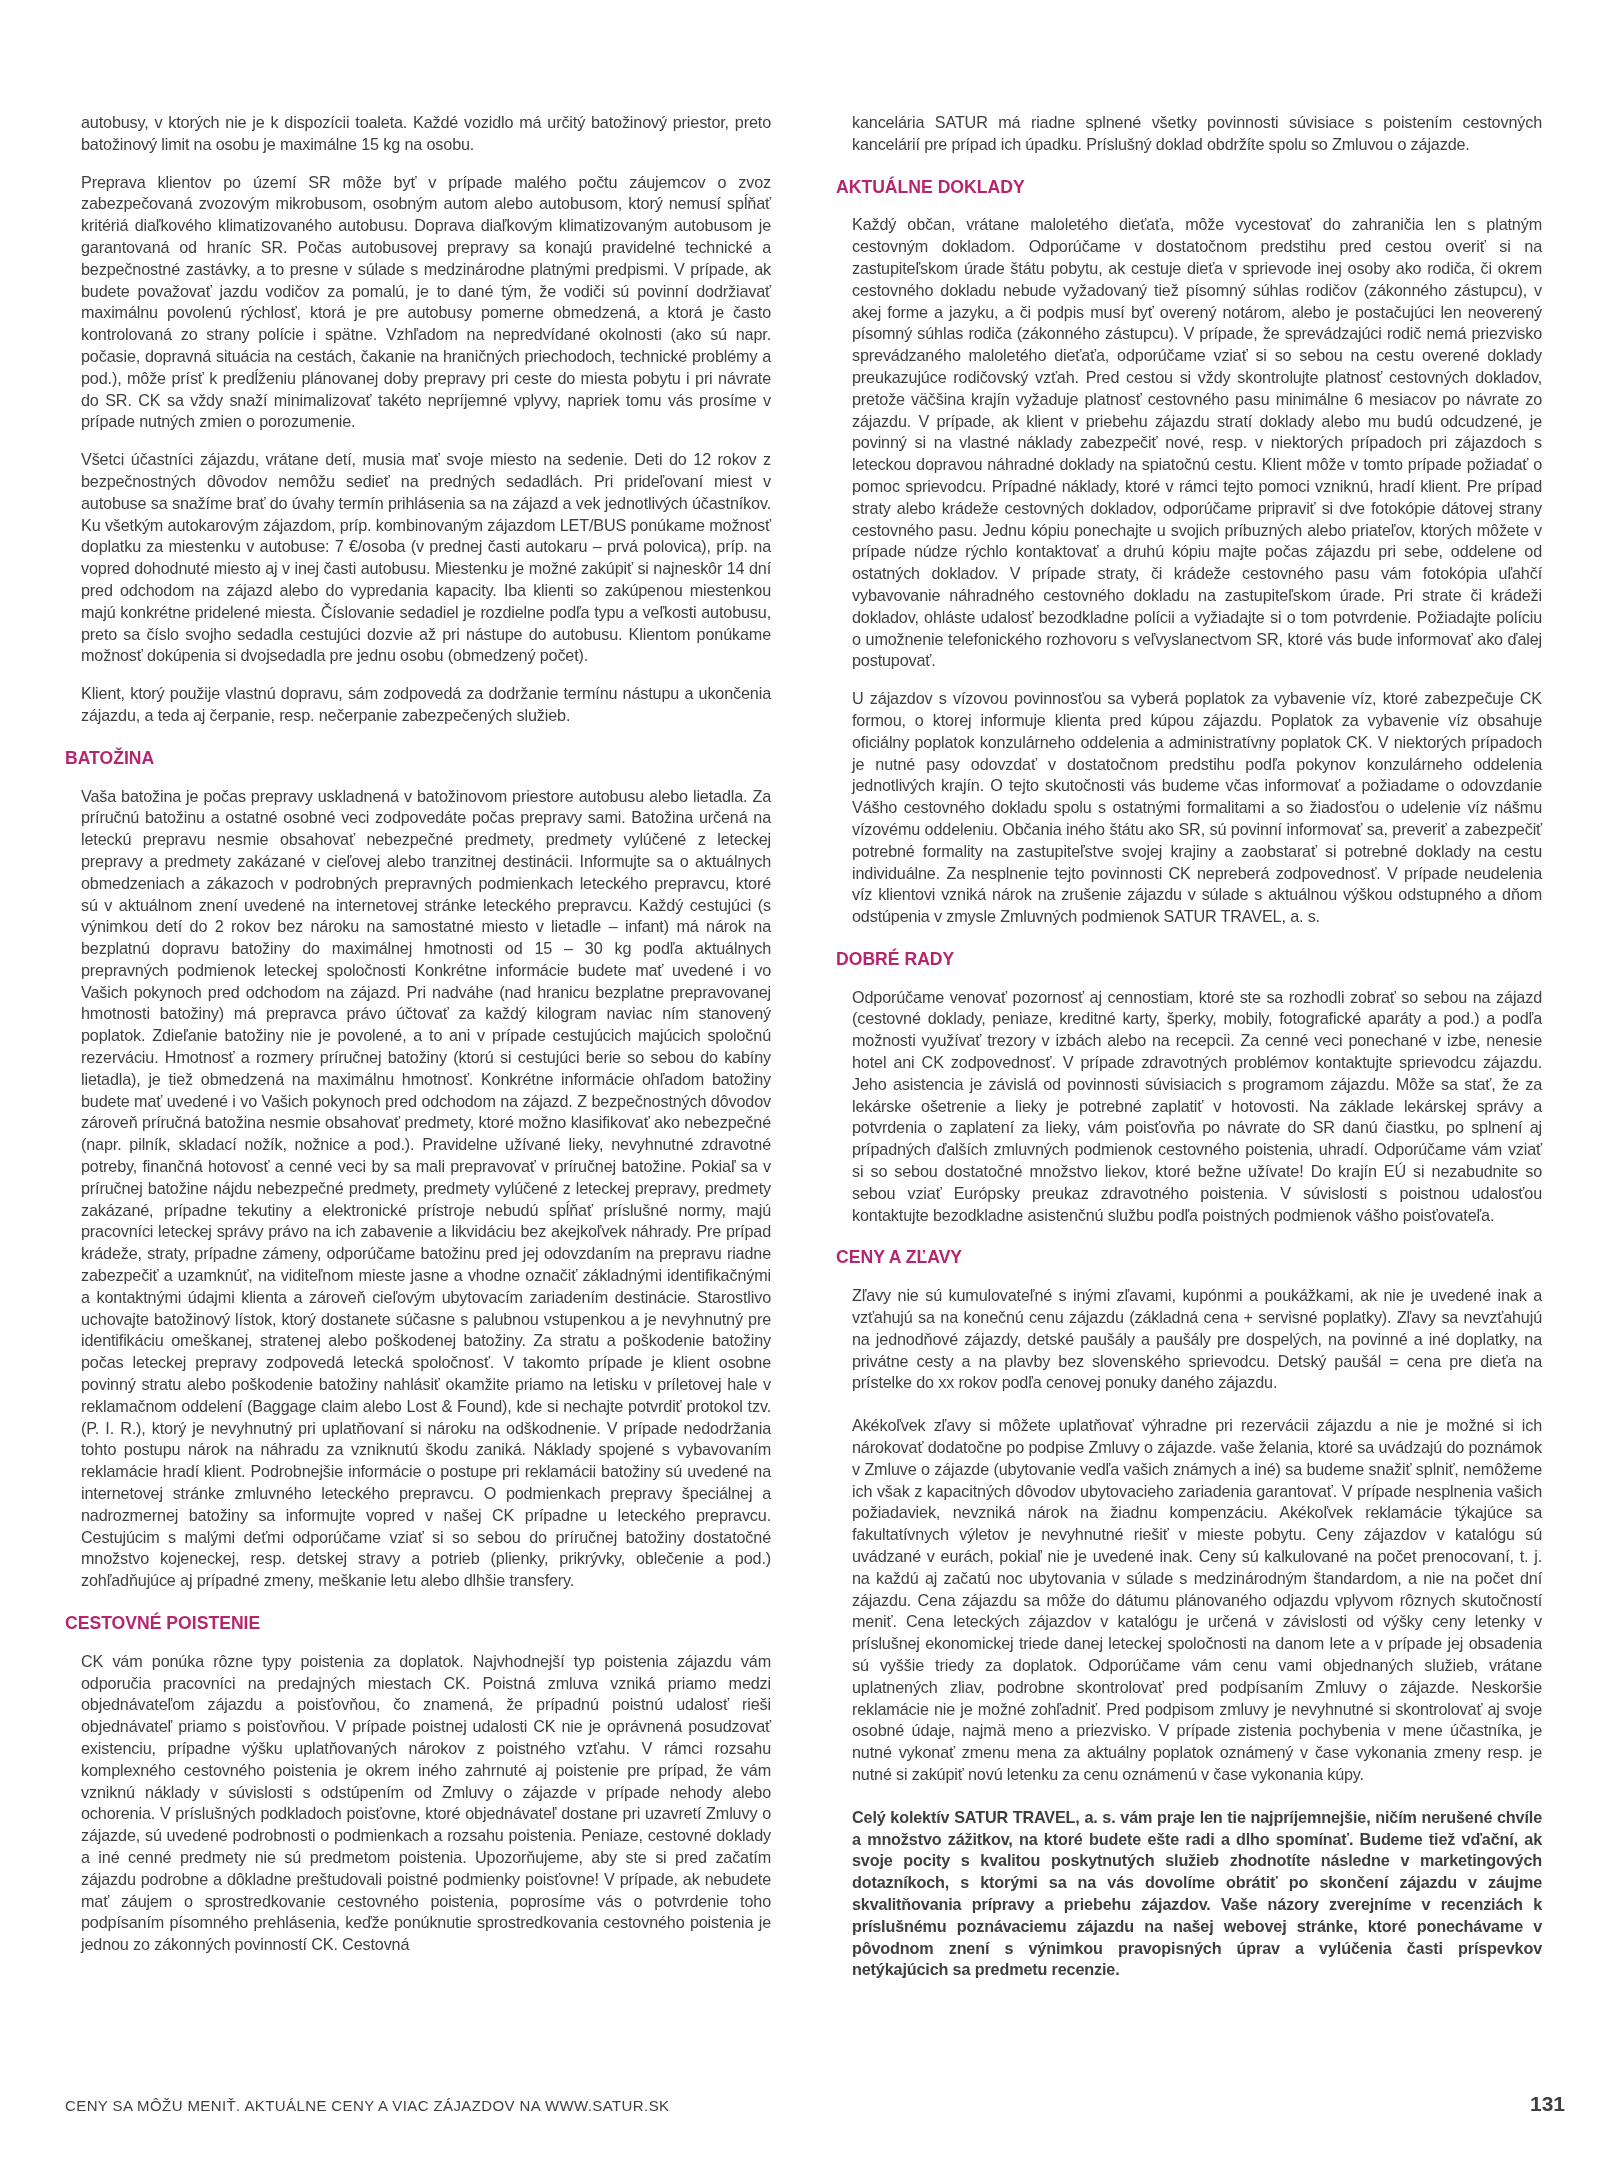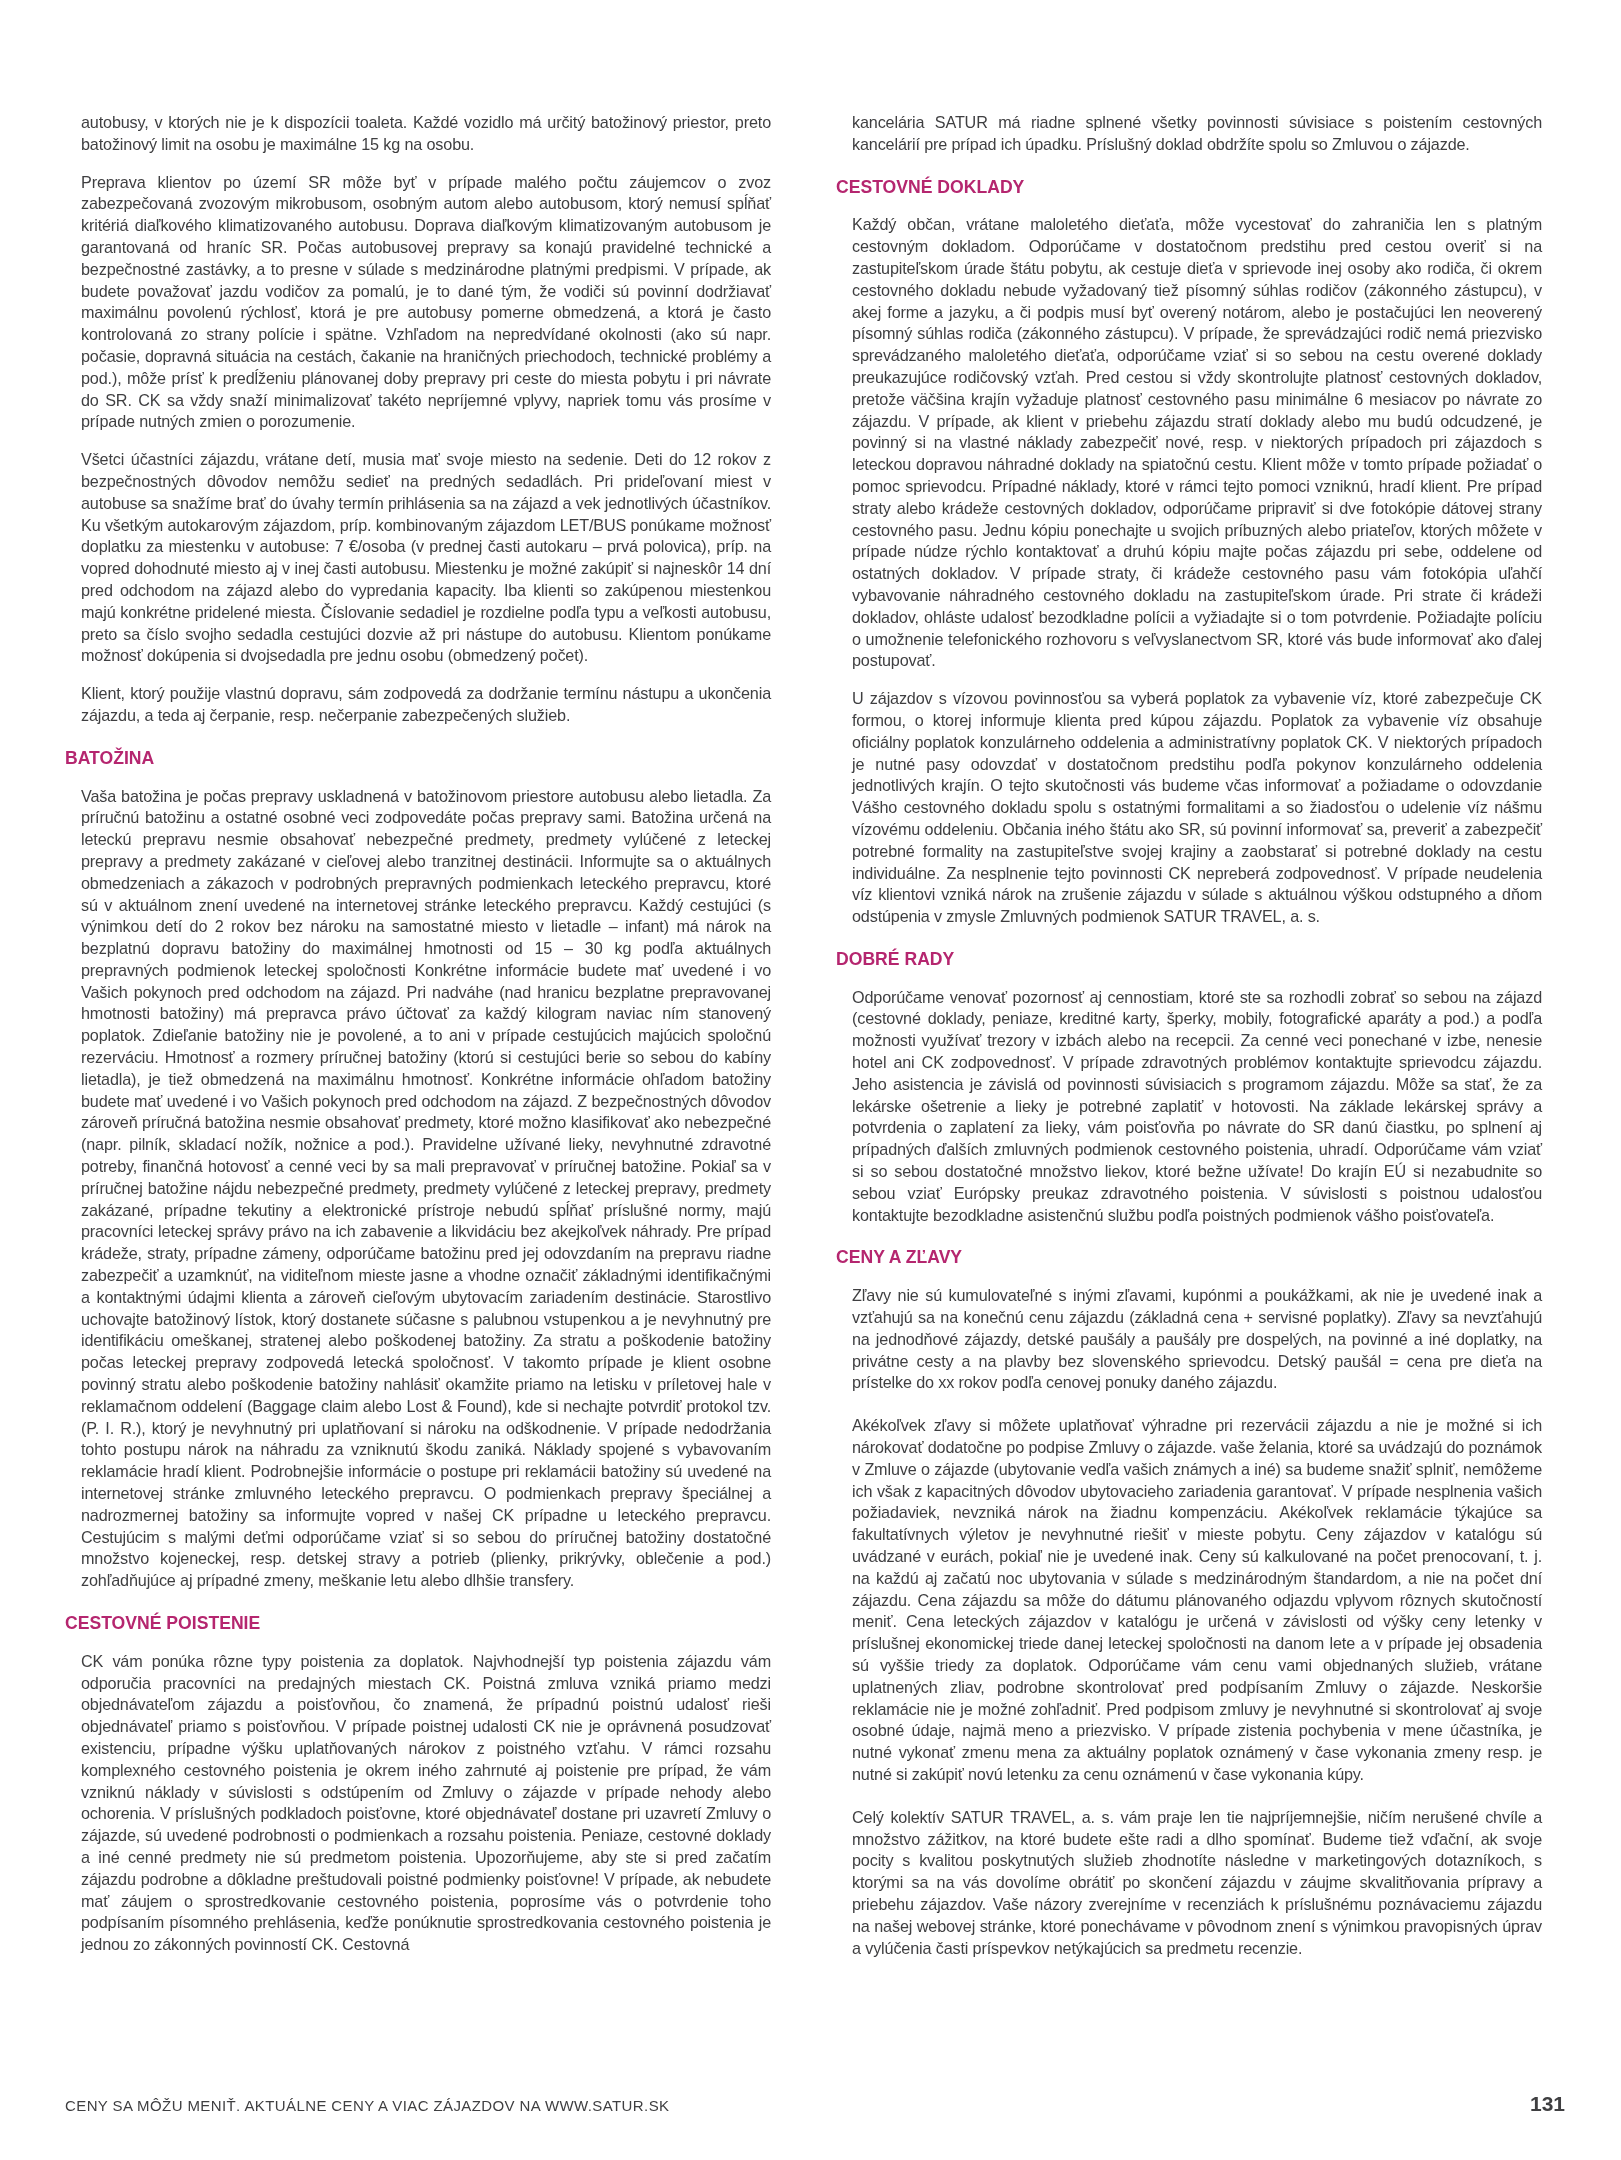--- a/index.html
+++ b/index.html
@@ -30,21 +30,21 @@
   .col h2{
     font-size:17.6px;
     line-height:21.8px;
     margin:21px 0 1px 0;
     color:var(--heading);
     font-weight:bold;
     letter-spacing:0;
     text-align:left;
   }
   .gap-before{margin-top:21px !important;}
-  .bold p{font-weight:normal;}
+  .bold p{font-weight:bold;}
   .page-footer{
     position:absolute;
     left:65px;
     top:2097px;
     font-size:15px;
     letter-spacing:0.4px;
     color:var(--body);
     white-space:nowrap;
   }
   .page-number{
@@ -76,21 +76,21 @@
     <h2>CESTOVNÉ POISTENIE</h2>
     <p>CK vám ponúka rôzne typy poistenia za doplatok. Najvhodnejší typ poistenia zájazdu vám odporučia pracovníci na predajných miestach CK. Poistná zmluva vzniká priamo medzi objednávateľom zájazdu a poisťovňou, čo znamená, že prípadnú poistnú udalosť rieši objednávateľ priamo s poisťovňou. V prípade poistnej udalosti CK nie je oprávnená posudzovať existenciu, prípadne výšku uplatňovaných nárokov z poistného vzťahu. V rámci rozsahu komplexného cestovného poistenia je okrem iného zahrnuté aj poistenie pre prípad, že vám vzniknú náklady v súvislosti s odstúpením od Zmluvy o zájazde v prípade nehody alebo ochorenia. V príslušných podkladoch poisťovne, ktoré objednávateľ dostane pri uzavretí Zmluvy o zájazde, sú uvedené podrobnosti o podmienkach a rozsahu poistenia. Peniaze, cestovné doklady a iné cenné predmety nie sú predmetom poistenia. Upozorňujeme, aby ste si pred začatím zájazdu podrobne a dôkladne preštudovali poistné podmienky poisťovne! V prípade, ak nebudete mať záujem o sprostredkovanie cestovného poistenia, poprosíme vás o potvrdenie toho podpísaním písomného prehlásenia, keďže ponúknutie sprostredkovania cestovného poistenia je jednou zo zákonných povinností CK. Cestovná</p>
   </section>
 </div>
 
 <div class="col col-right">
   <section>
     <p>kancelária SATUR má riadne splnené všetky povinnosti súvisiace s poistením cestovných kancelárií pre prípad ich úpadku. Príslušný doklad obdržíte spolu so Zmluvou o zájazde.</p>
   </section>
   <section>
-    <h2>CESTOVNÉ DOKLADY</h2>
+    <h2>AKTUÁLNE DOKLADY</h2>
     <p>Každý občan, vrátane maloletého dieťaťa, môže vycestovať do zahraničia len s platným cestovným dokladom. Odporúčame v dostatočnom predstihu pred cestou overiť si na zastupiteľskom úrade štátu pobytu, ak cestuje dieťa v sprievode inej osoby ako rodiča, či okrem cestovného dokladu nebude vyžadovaný tiež písomný súhlas rodičov (zákonného zástupcu), v akej forme a jazyku, a či podpis musí byť overený notárom, alebo je postačujúci len neoverený písomný súhlas rodiča (zákonného zástupcu). V prípade, že sprevádzajúci rodič nemá priezvisko sprevádzaného maloletého dieťaťa, odporúčame vziať si so sebou na cestu overené doklady preukazujúce rodičovský vzťah. Pred cestou si vždy skontrolujte platnosť cestovných dokladov, pretože väčšina krajín vyžaduje platnosť cestovného pasu minimálne 6 mesiacov po návrate zo zájazdu. V prípade, ak klient v priebehu zájazdu stratí doklady alebo mu budú odcudzené, je povinný si na vlastné náklady zabezpečiť nové, resp. v niektorých prípadoch pri zájazdoch s leteckou dopravou náhradné doklady na spiatočnú cestu. Klient môže v tomto prípade požiadať o pomoc sprievodcu. Prípadné náklady, ktoré v rámci tejto pomoci vzniknú, hradí klient. Pre prípad straty alebo krádeže cestovných dokladov, odporúčame pripraviť si dve fotokópie dátovej strany cestovného pasu. Jednu kópiu ponechajte u svojich príbuzných alebo priateľov, ktorých môžete v prípade núdze rýchlo kontaktovať a druhú kópiu majte počas zájazdu pri sebe, oddelene od ostatných dokladov. V prípade straty, či krádeže cestovného pasu vám fotokópia uľahčí vybavovanie náhradného cestovného dokladu na zastupiteľskom úrade. Pri strate či krádeži dokladov, ohláste udalosť bezodkladne polícii a vyžiadajte si o tom potvrdenie. Požiadajte políciu o umožnenie telefonického rozhovoru s veľvyslanectvom SR, ktoré vás bude informovať ako ďalej postupovať.</p>
   </section>
   <section>
     <p>U zájazdov s vízovou povinnosťou sa vyberá poplatok za vybavenie víz, ktoré zabezpečuje CK formou, o ktorej informuje klienta pred kúpou zájazdu. Poplatok za vybavenie víz obsahuje oficiálny poplatok konzulárneho oddelenia a administratívny poplatok CK. V niektorých prípadoch je nutné pasy odovzdať v dostatočnom predstihu podľa pokynov konzulárneho oddelenia jednotlivých krajín. O tejto skutočnosti vás budeme včas informovať a požiadame o odovzdanie Vášho cestovného dokladu spolu s ostatnými formalitami a so žiadosťou o udelenie víz nášmu vízovému oddeleniu. Občania iného štátu ako SR, sú povinní informovať sa, preveriť a zabezpečiť potrebné formality na zastupiteľstve svojej krajiny a zaobstarať si potrebné doklady na cestu individuálne. Za nesplnenie tejto povinnosti CK nepreberá zodpovednosť. V prípade neudelenia víz klientovi vzniká nárok na zrušenie zájazdu v súlade s aktuálnou výškou odstupného a dňom odstúpenia v zmysle Zmluvných podmienok SATUR TRAVEL, a. s.</p>
   </section>
   <section>
     <h2>DOBRÉ RADY</h2>
     <p>Odporúčame venovať pozornosť aj cennostiam, ktoré ste sa rozhodli zobrať so sebou na zájazd (cestovné doklady, peniaze, kreditné karty, šperky, mobily, fotografické aparáty a pod.) a podľa možnosti využívať trezory v izbách alebo na recepcii. Za cenné veci ponechané v izbe, nenesie hotel ani CK zodpovednosť. V prípade zdravotných problémov kontaktujte sprievodcu zájazdu. Jeho asistencia je závislá od povinnosti súvisiacich s programom zájazdu. Môže sa stať, že za lekárske ošetrenie a lieky je potrebné zaplatiť v hotovosti. Na základe lekárskej správy a potvrdenia o zaplatení za lieky, vám poisťovňa po návrate do SR danú čiastku, po splnení aj prípadných ďalších zmluvných podmienok cestovného poistenia, uhradí. Odporúčame vám vziať si so sebou dostatočné množstvo liekov, ktoré bežne užívate! Do krajín EÚ si nezabudnite so sebou vziať Európsky preukaz zdravotného poistenia. V súvislosti s poistnou udalosťou kontaktujte bezodkladne asistenčnú službu podľa poistných podmienok vášho poisťovateľa.</p>
   </section>
   <section>

